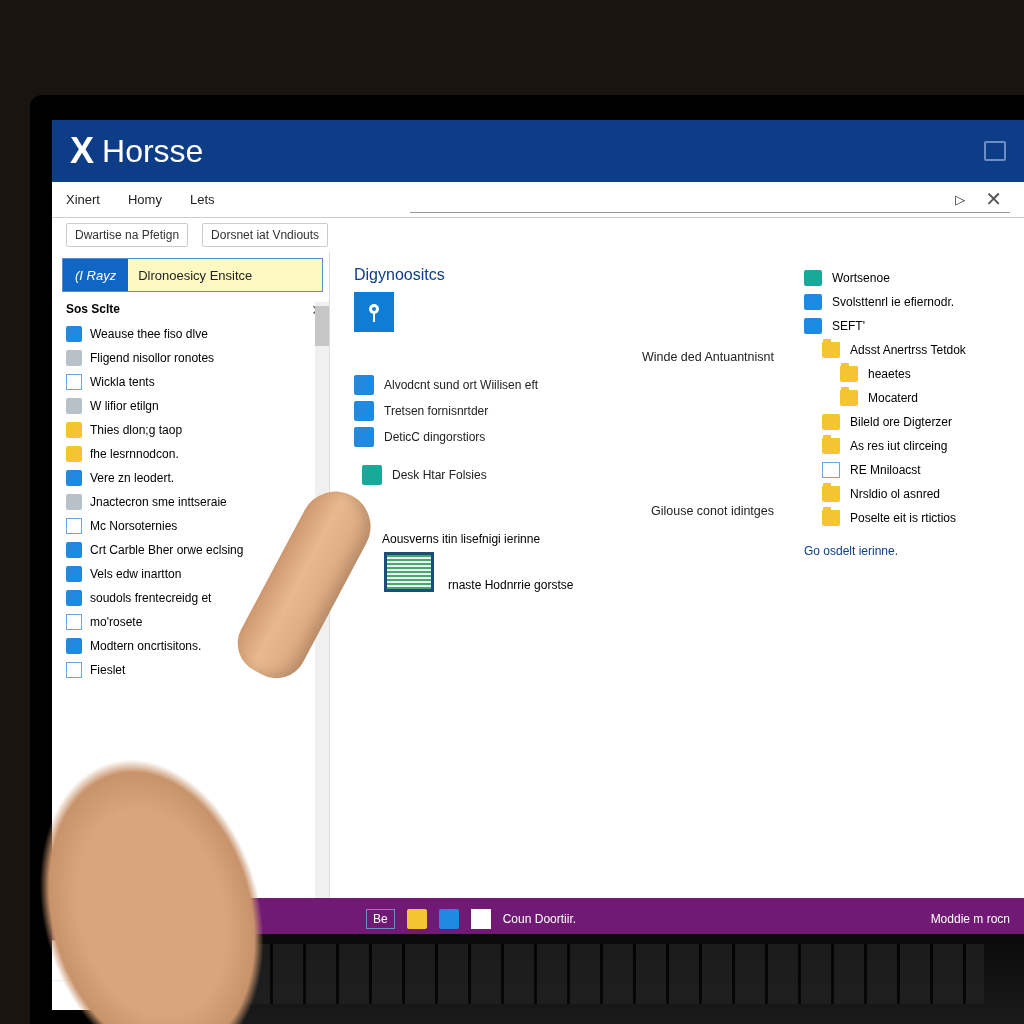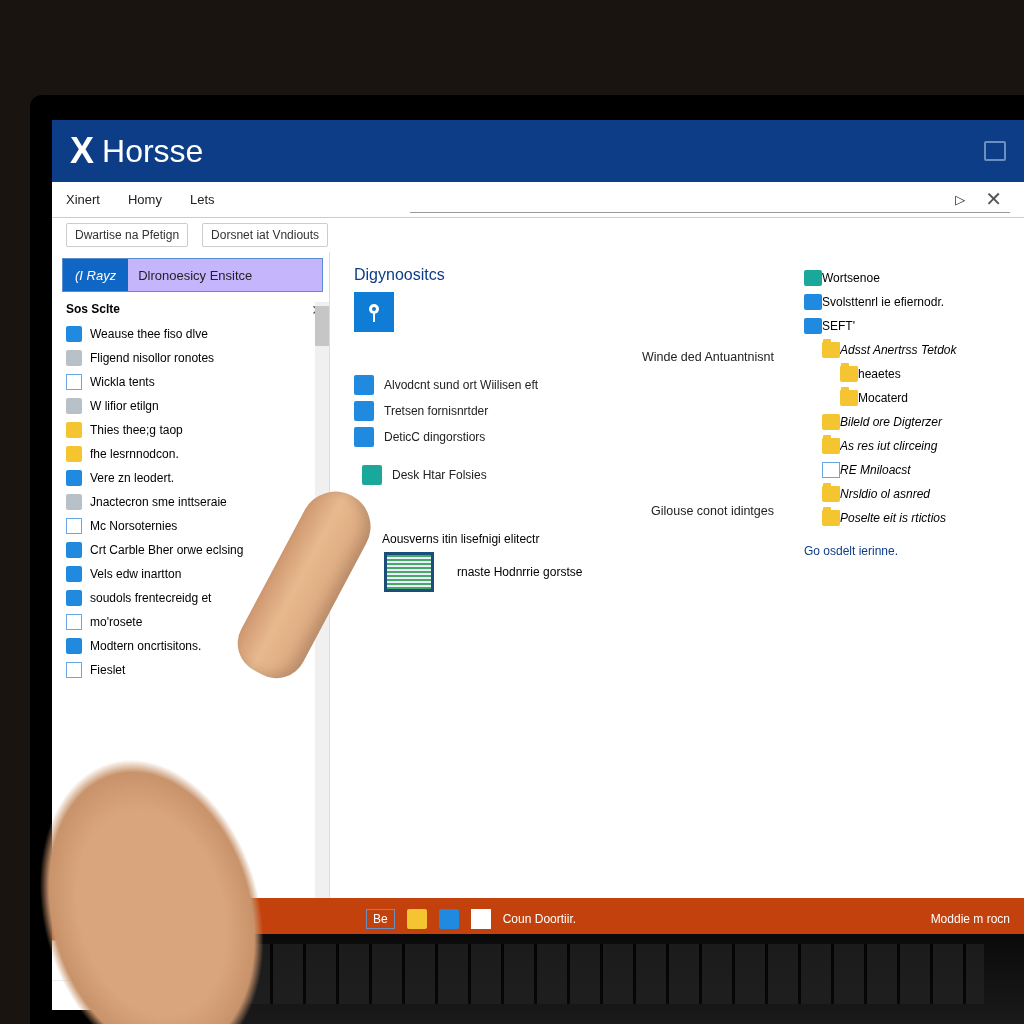--- a/index.html
+++ b/index.html
@@ -25,21 +25,21 @@
 .menubar { height: 36px; display: flex; align-items: center; padding: 0 14px; gap: 28px; border-bottom: 1px solid #ccc; font-size: 13px; color: #222; }
 .menubar-search { margin-left: auto; display: flex; align-items: center; gap: 20px; flex: 1; max-width: 600px; border-bottom: 1px solid #999; height: 26px; justify-content: flex-end; padding-right: 8px; }
 .close-x { font-size: 20px; color: #555; }
 
 .breadcrumb { height: 34px; display: flex; align-items: center; padding: 0 14px; gap: 14px; font-size: 12px; color: #333; }
 .breadcrumb span { padding: 4px 8px; border: 1px solid #ccc; border-radius: 2px; }
 
 .content { display: flex; height: calc(100% - 62px - 36px - 34px - 42px - 40px - 30px); }
 
 .sidebar { width: 278px; border-right: 1px solid #ddd; position: relative; padding: 6px 0 0 10px; }
-.sidebar-header { display: flex; height: 34px; border: 1px solid #5a8dd0; background: #c4b5fd; align-items: center; font-size: 13px; margin-right: 6px; }
+.sidebar-header { display: flex; height: 34px; border: 1px solid #5a8dd0; background: #fef9c3; align-items: center; font-size: 13px; margin-right: 6px; }
 .sidebar-header .tab1 { background: #1066c4; color: #fff; padding: 0 12px; height: 100%; display: flex; align-items: center; font-style: italic; }
 .sidebar-header .tab2 { padding: 0 10px; color: #222; }
 .sidebar-close { position: absolute; top: 50px; right: 6px; font-size: 14px; color: #555; }
 .sidebar-label { font-size: 12px; font-weight: 600; padding: 10px 0 6px 4px; }
 .sidebar-items { list-style: none; font-size: 12px; }
 .sidebar-items li { display: flex; align-items: center; gap: 8px; padding: 4px 4px; cursor: pointer; line-height: 1.25; }
 .sidebar-items li .icon { width: 16px; height: 16px; flex-shrink: 0; }
 .sidebar-scroll { position: absolute; right: 0; top: 50px; bottom: 0; width: 14px; background: #f0f0f0; }
 .sidebar-scroll .thumb { background: #c6c6c6; width: 100%; height: 40px; margin-top: 4px; }
 
@@ -52,27 +52,27 @@
 .tile-icon svg { width: 24px; height: 24px; }
 .subsection { margin-bottom: 16px; }
 .subsection h4 { font-size: 12.5px; font-weight: 400; color: #222; margin-bottom: 8px; text-align: right; }
 .link-list { list-style: none; }
 .link-list li { display: flex; align-items: center; gap: 10px; padding: 3px 0; font-size: 12px; color: #222; }
 .link-list .ic { width: 20px; height: 20px; flex-shrink: 0; }
 .indent { margin-left: 28px; }
 .chip { width: 50px; height: 40px; background: repeating-linear-gradient(0deg,#4a6,#4a6 2px,#eef 2px,#eef 4px); border: 3px solid #1a4d7a; margin-left: 30px; }
 
 .right-list { list-style: none; font-size: 12px; }
-.right-list li { display: flex; align-items: center; gap: 0; padding: 4px 0; }
+.right-list li { display: flex; align-items: center; gap: 10px; padding: 4px 0; }
 .right-list .fic { width: 18px; height: 16px; flex-shrink: 0; }
-.right-list .indent1 { padding-left: 18px; font-style: italic; }
+.right-list .indent1 { padding-left: 18px; }
 .right-list .indent2 { padding-left: 36px; }
 .right-link { color: #0d3d87; font-size: 12px; margin-top: 14px; display: block; }
 
-.status1 { height: 42px; background: #c2410c; color: #fff; display: flex; align-items: center; padding: 0 14px; font-size: 12px; gap: 14px; }
+.status1 { height: 42px; background: #701a75; color: #fff; display: flex; align-items: center; padding: 0 14px; font-size: 12px; gap: 14px; }
 .status1 .left-area { display: flex; gap: 12px; align-items: center; margin-left: 300px; }
 .status1 .right-area { margin-left: auto; }
 .status1 .tb-ic { width: 20px; height: 20px; }
 .status2 { height: 40px; border-top: 1px solid #ccc; display: flex; align-items: center; padding: 0 14px; font-size: 12px; color: #555; }
 .status2 .arrow-r { margin-left: auto; font-size: 16px; }
 .status3 { height: 30px; display: flex; align-items: center; justify-content: center; font-size: 12px; color: #333; border-top: 1px solid #eee; }
 
 
 .i-blue { background: #1f8ae0; border-radius: 2px; }
 .i-yellow { background: #f5c431; border-radius: 2px; }
@@ -154,21 +154,21 @@
             <li>
               <span class="icon i-doc"></span>
               <span>Wickla tents</span>
             </li>
             <li>
               <span class="icon i-gray"></span>
               <span>W lifior etilgn</span>
             </li>
             <li>
               <span class="icon i-yellow"></span>
-              <span>Thies thee;g taop</span>
+              <span>Thies dlon;g taop</span>
             </li>
             <li>
               <span class="icon i-yellow"></span>
               <span>fhe lesrnnodcon.</span>
             </li>
             <li>
               <span class="icon i-blue"></span>
               <span>Vere zn leodert.</span>
             </li>
             <li>
@@ -241,22 +241,22 @@
             <ul class="link-list" style="margin-top:12px;padding-left:8px;">
               <li>
                   <span class="ic i-teal"></span>
                   <span>Desk Htar Folsies</span>
                 </li>
             </ul>
           </div>
 
           <div class="subsection">
             <h4>Gilouse conot idintges</h4>
-            <div class="indent" style="font-size:12px; padding:6px 0;">Aousverns itin lisefnigi elitectr</div>
-            <div style="display:flex; align-items:center; gap:23px;">
+            <div class="indent" style="font-size:12px; padding:6px 0;">Aousverns itin lisefnigi ierinne</div>
+            <div style="display:flex; align-items:flex-end; gap:14px;">
               <div class="chip"></div>
               <span style="font-size:12px;">rnaste Hodnrrie gorstse</span>
             </div>
           </div>
         </div>
 
         <div class="main-right">
           <ul class="right-list" id="right-list">
               <li>
                 <span class="fic i-teal"></span>

